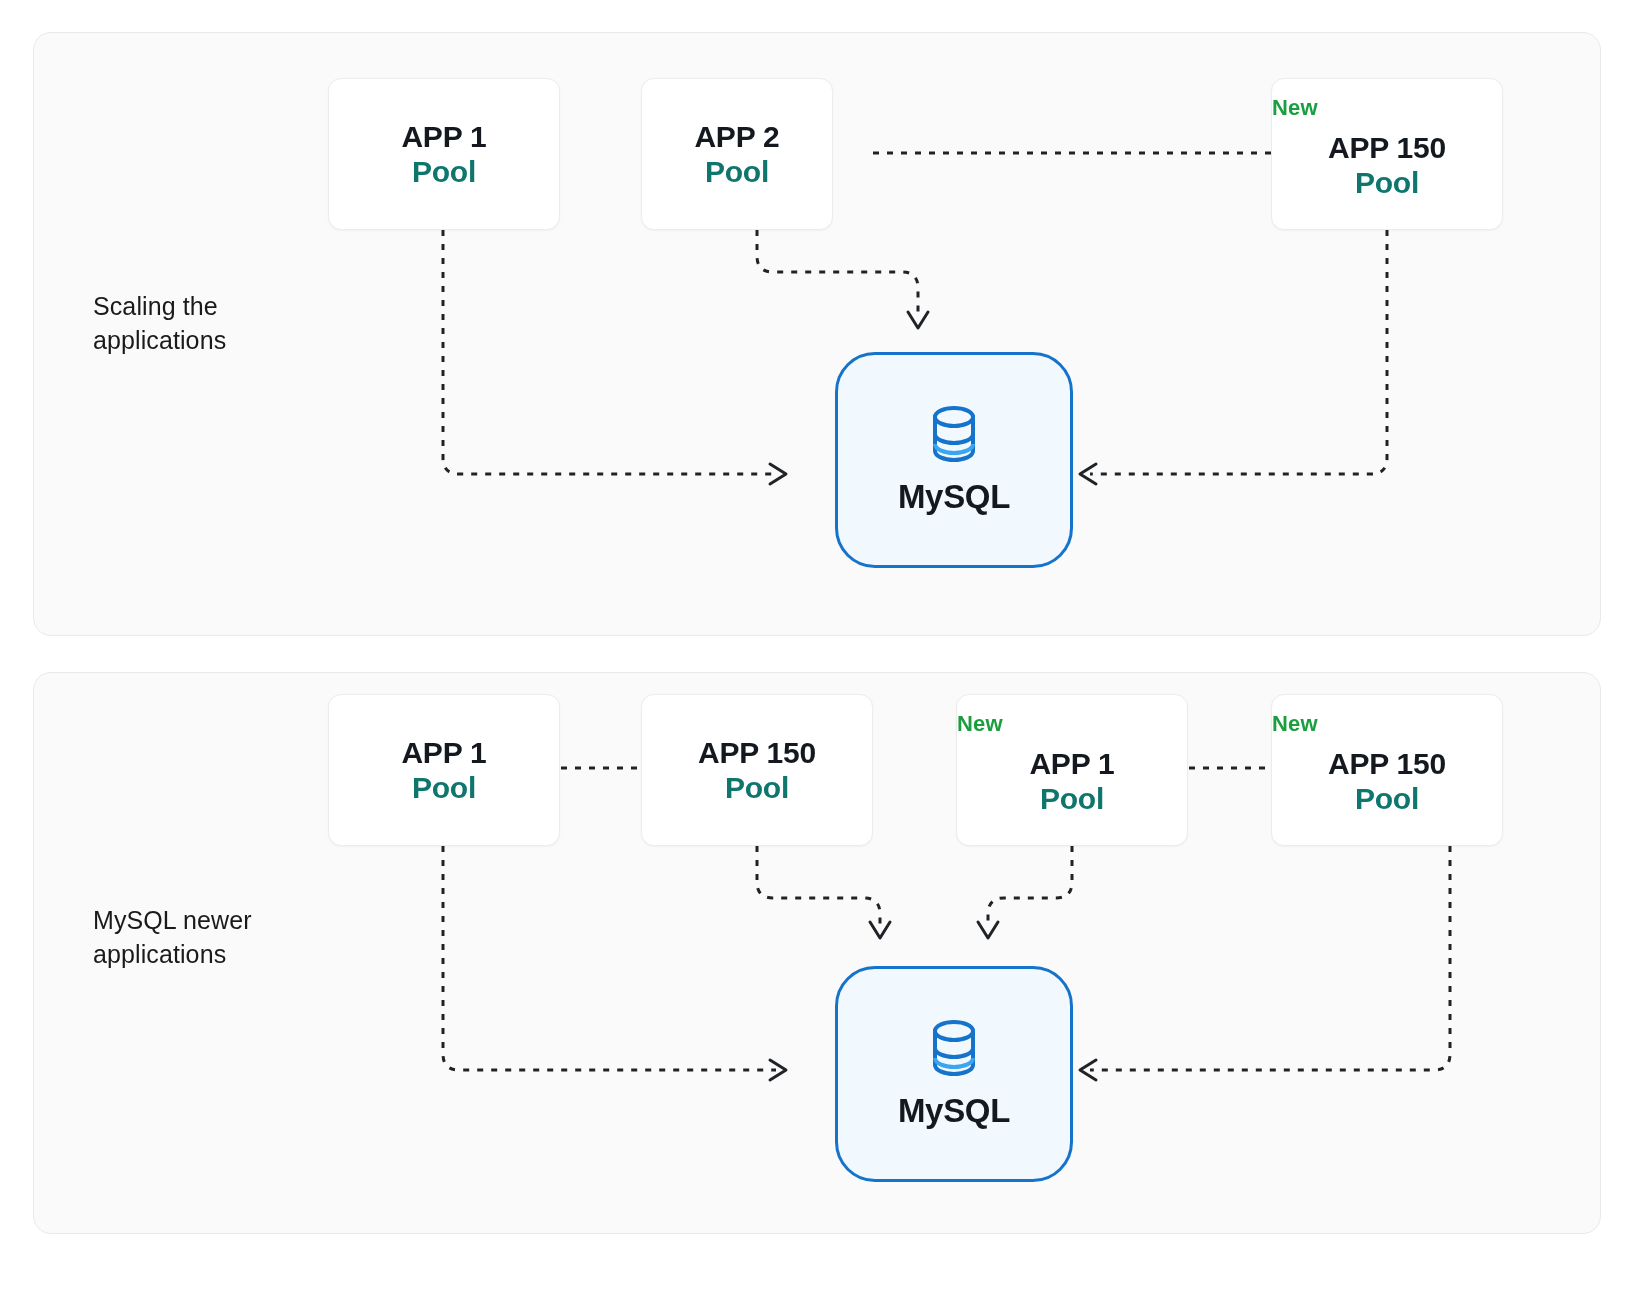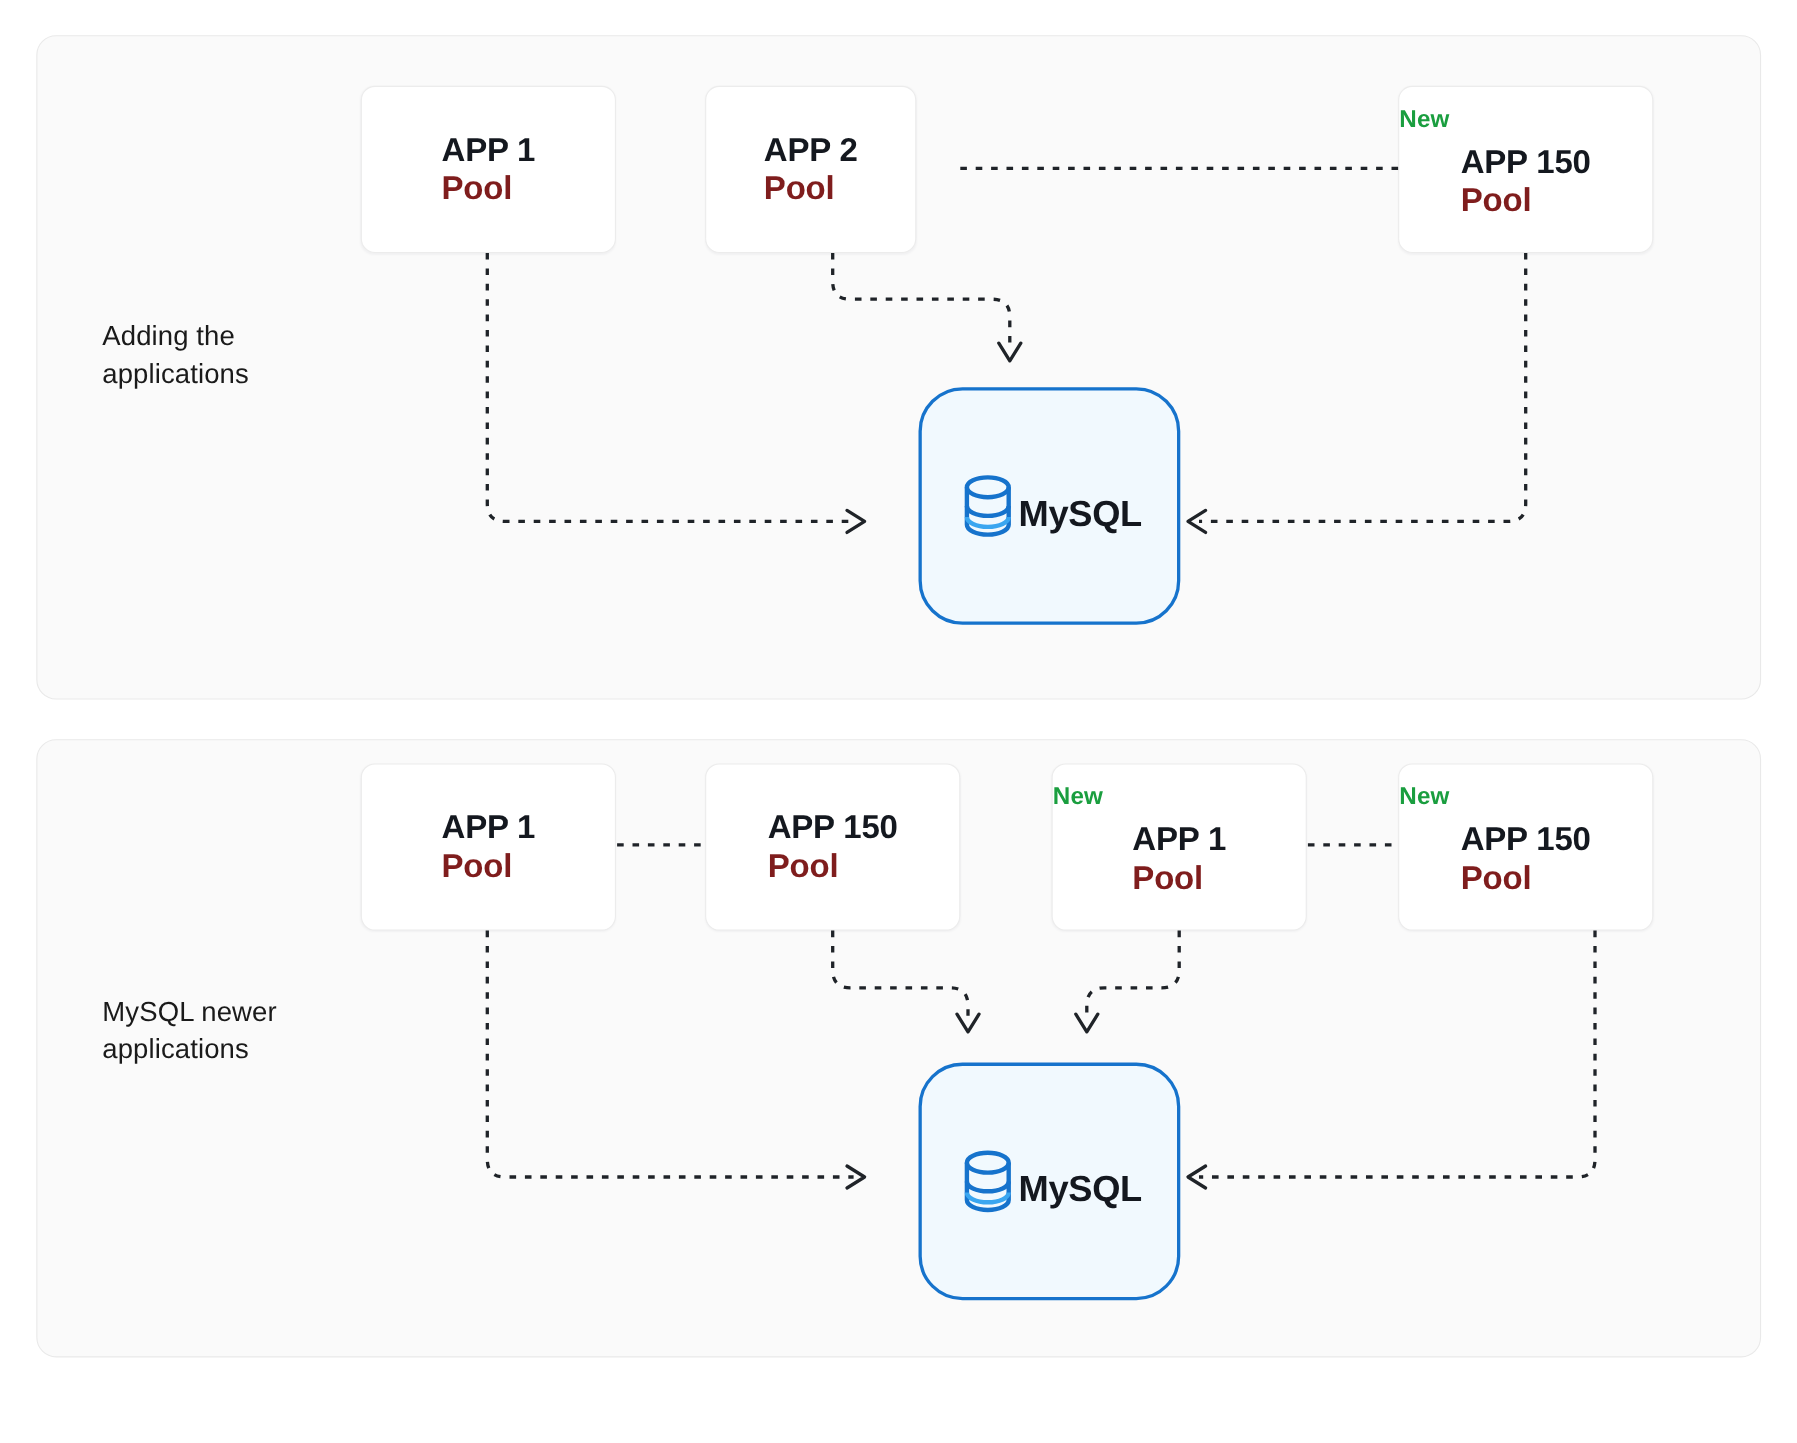--- a/index.html
+++ b/index.html
@@ -67,35 +67,35 @@
     font-size: 30px;
     font-weight: 700;
     color: #14181f;
     line-height: 1.18;
     text-align: center;
     letter-spacing: -0.2px;
   }
   .app-card .card-sub {
     font-size: 30px;
     font-weight: 700;
-    color: #7f1d1d;
+    color: #0f766e;
     line-height: 1.18;
-    text-align: left;
+    text-align: center;
     letter-spacing: -0.2px;
   }
   .app-card.has-badge .card-stack { margin-top: 22px; }
 
   .db-node {
     position: absolute;
     background: #f1f9fe;
     border: 3px solid #1673cc;
     border-radius: 40px;
     box-sizing: border-box;
     display: flex;
-    flex-direction: row;
+    flex-direction: column;
     align-items: center;
     justify-content: center;
   }
   .db-node .db-label {
     font-size: 33px;
     font-weight: 700;
     color: #14181f;
     margin-top: 14px;
     letter-spacing: -0.3px;
   }
@@ -124,21 +124,21 @@
     stroke-linejoin: round;
   }
 </style>
 </head>
 <body>
 
 <div class="canvas">
 
   <div class="panel" id="panel-top"></div>
 
-  <div class="panel-caption" id="caption-top">Adding the
+  <div class="panel-caption" id="caption-top">Scaling the
 applications</div>
 
   <div class="app-card" style="left:328px; top:78px; width:232px; height:152px;">
     <div class="card-stack">
       <div class="card-title">APP 1</div>
       <div class="card-sub">Pool</div>
     </div>
   </div>
 
   <div class="app-card" style="left:641px; top:78px; width:192px; height:152px;">

